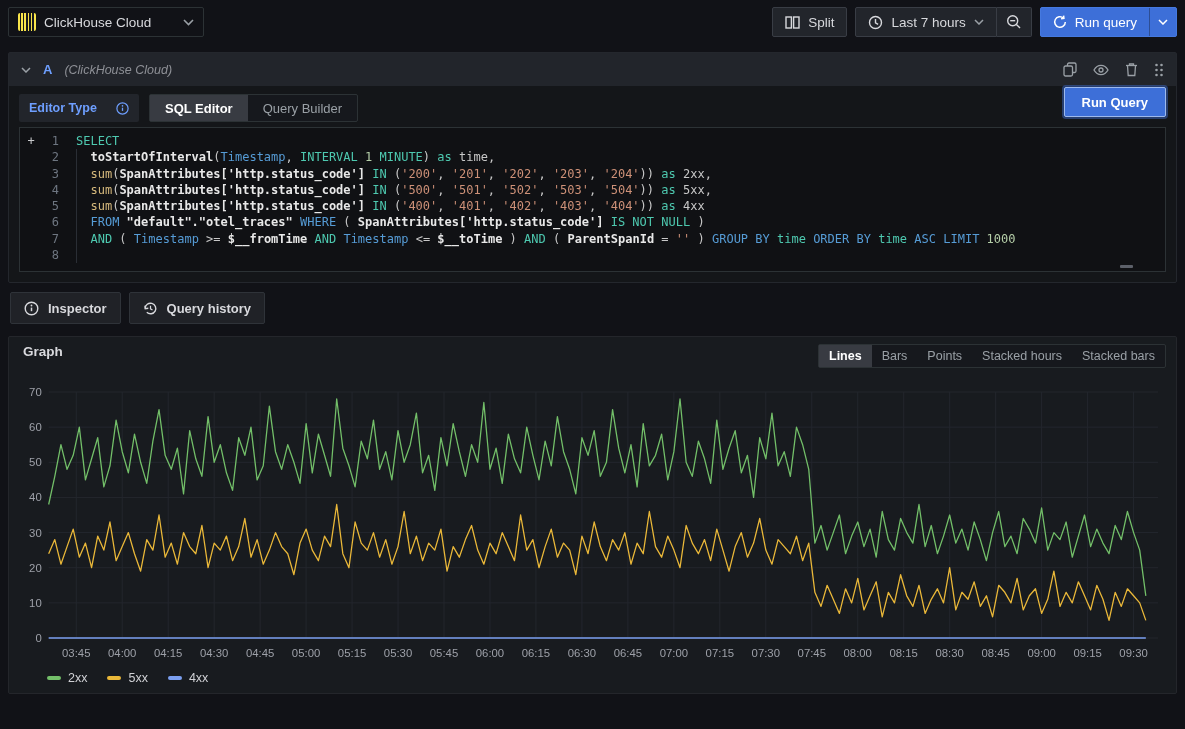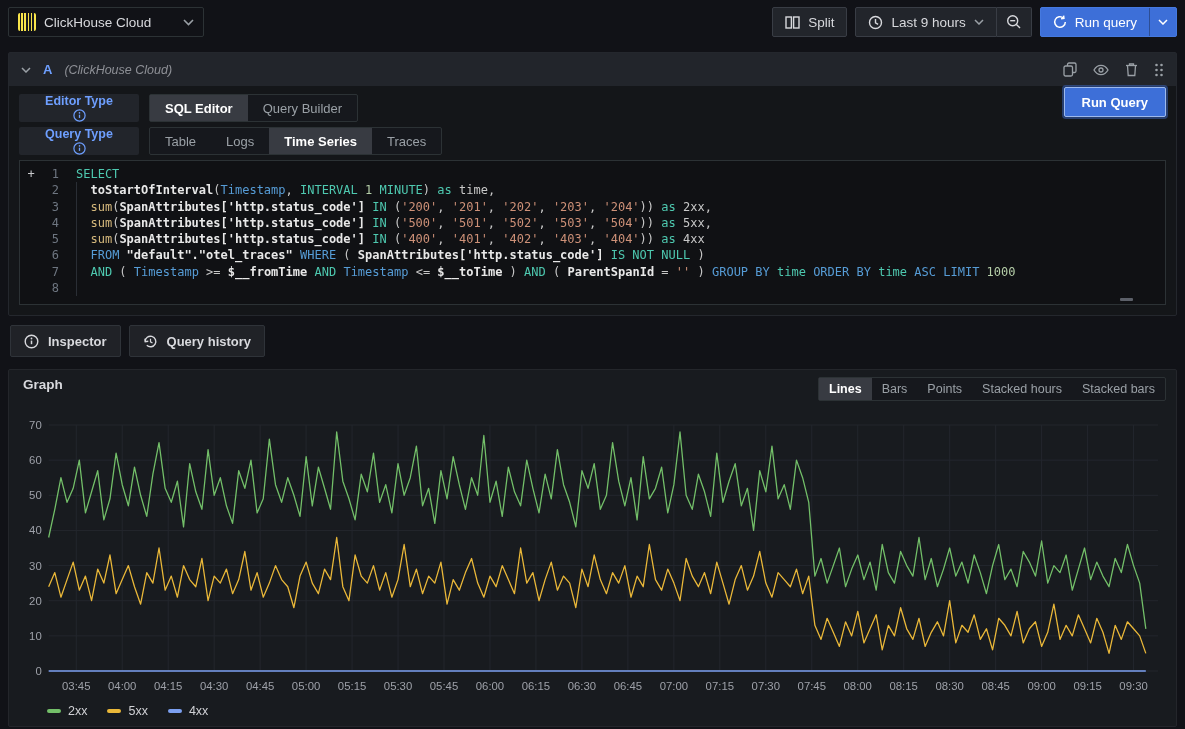--- a/index.html
+++ b/index.html
@@ -29,21 +29,21 @@
   
   .query-card{margin:8px 8px 0;border:1px solid #24272d;background:#141619;border-radius:2px;}
   .qheader{height:33px;background:#22252b;display:flex;align-items:center;gap:12px;padding:0 12px;}
   .ref-id{color:#6e9fff;font-weight:700;font-size:13px;}
   .ds-hint{color:#8e9096;font-style:italic;font-size:12.5px;}
   .qactions{margin-left:auto;display:flex;gap:16px;align-items:center;}
   .icon-btn{background:none;border:none;padding:0;color:#9aa0a6;display:flex;cursor:pointer;}
   .qbody{padding:8px 10px 10px;position:relative;}
   .row{display:flex;align-items:center;margin-bottom:5px;}
   .chip{width:120px;height:28px;display:flex;align-items:center;justify-content:space-between;background:#22252b;
-        border-radius:2px;padding:0 10px;color:#6e9fff;font-size:12.5px;font-weight:600;flex-direction:column;}
+        border-radius:2px;padding:0 10px;color:#6e9fff;font-size:12.5px;font-weight:600;}
   .toggle{display:flex;align-items:stretch;border:1px solid #2c3235;border-radius:2px;margin-left:10px;height:28px;background:#16181d;}
   .opt{padding:0 15px;display:flex;align-items:center;color:#9aa0a6;font-size:13px;cursor:pointer;white-space:nowrap;}
   .opt.sel{background:#383b42;color:#fff;font-weight:700;}
   .run-query-card{position:absolute;top:1px;right:10px;height:30px;padding:0 17px;background:#3d6fd8;color:#fff;
                   font-weight:600;font-size:13px;border:1px solid #9db9ed;border-radius:2px;cursor:pointer;
                   box-shadow:0 0 0 2px rgba(61,111,216,.45);}
   .sql-editor{margin-top:5px;border:1px solid #2c3235;background:#101114;padding:5px 0 8px;position:relative;
               font-family:"DejaVu Sans Mono",monospace;font-size:12px;line-height:16.3px;color:#c8c8c8;cursor:text;}
   .code-line{display:flex;white-space:pre;}
   .gutter{width:54px;flex:none;display:flex;}
@@ -96,21 +96,21 @@
         <span>Split</span>
       </button>
       <div class="timegroup">
         <button class="tb-btn">
           <span>
             <svg width="15" height="15" viewBox="0 0 15 15">
                 <circle cx="7.5" cy="7.5" r="6" fill="none" stroke="#d8d9dd" stroke-width="1.4"></circle>
                 <path d="M7.5 4v3.8l2.6 1.5" fill="none" stroke="#d8d9dd" stroke-width="1.4"></path>
               </svg>
           </span>
-          <span>Last 9 hours</span>
+          <span>Last 7 hours</span>
           <span>
             <svg width="10" height="6" viewBox="0 0 10 6">
                 <path d="M1 1l4 4 4-4" fill="none" stroke="#9aa0a6" stroke-width="1.5"></path>
               </svg>
           </span>
         </button>
         <button class="tb-btn">
           <span>
             <svg width="16" height="16" viewBox="0 0 16 16">
                 <circle cx="6.7" cy="6.7" r="5" fill="none" stroke="#d8d9dd" stroke-width="1.4"></circle>
@@ -201,38 +201,20 @@
                 <path d="M6.5 5.7v3.2" stroke="#6e9fff" stroke-width="1.3"></path>
                 <circle cx="6.5" cy="3.9" r="0.8" fill="#6e9fff"></circle>
               </svg>
           </span>
         </span>
         <div class="toggle" id="editor-type-toggle">
             <div class="opt sel">SQL Editor</div>
             <div class="opt">Query Builder</div>
           </div>
         <button class="run-query-card">Run Query</button>
-      </div>
-      <div class="row">
-        <span class="chip">
-          <span>Query Type</span>
-          <span>
-            <svg width="13" height="13" viewBox="0 0 13 13">
-                <circle cx="6.5" cy="6.5" r="5.6" fill="none" stroke="#6e9fff" stroke-width="1.2"></circle>
-                <path d="M6.5 5.7v3.2" stroke="#6e9fff" stroke-width="1.3"></path>
-                <circle cx="6.5" cy="3.9" r="0.8" fill="#6e9fff"></circle>
-              </svg>
-          </span>
-        </span>
-        <div class="toggle" id="query-type-toggle">
-            <div class="opt">Table</div>
-            <div class="opt">Logs</div>
-            <div class="opt sel">Time Series</div>
-            <div class="opt">Traces</div>
-          </div>
       </div>
       <div class="sql-editor" id="sql-editor">
         <div class="code-line"><span class="gutter"><span class="gplus">+</span><span class="ln">1</span></span><span class="code"><span style="color: rgb(78, 201, 176);">SELECT</span></span></div>
           <div class="code-line guided"><span class="gutter"><span class="gplus"></span><span class="ln">2</span></span><span class="code"><span style="color: rgb(200, 200, 200);">  </span><span style="color: rgb(232, 232, 232); font-weight: 700;">toStartOfInterval</span><span style="color: rgb(200, 200, 200);">(</span><span style="color: rgb(86, 156, 214);">Timestamp</span><span style="color: rgb(200, 200, 200);">, </span><span style="color: rgb(78, 201, 176);">INTERVAL</span><span style="color: rgb(200, 200, 200);"> </span><span style="color: rgb(181, 206, 168);">1</span><span style="color: rgb(200, 200, 200);"> </span><span style="color: rgb(78, 201, 176);">MINUTE</span><span style="color: rgb(200, 200, 200);">) </span><span style="color: rgb(78, 201, 176);">as</span><span style="color: rgb(200, 200, 200);"> time,</span></span></div>
           <div class="code-line guided"><span class="gutter"><span class="gplus"></span><span class="ln">3</span></span><span class="code"><span style="color: rgb(200, 200, 200);">  </span><span style="color: rgb(215, 186, 125);">sum</span><span style="color: rgb(200, 200, 200);">(</span><span style="color: rgb(232, 232, 232); font-weight: 700;">SpanAttributes['http.status_code']</span><span style="color: rgb(200, 200, 200);"> </span><span style="color: rgb(78, 201, 176);">IN</span><span style="color: rgb(200, 200, 200);"> (</span><span style="color: rgb(206, 145, 120);">'200'</span><span style="color: rgb(200, 200, 200);">, </span><span style="color: rgb(206, 145, 120);">'201'</span><span style="color: rgb(200, 200, 200);">, </span><span style="color: rgb(206, 145, 120);">'202'</span><span style="color: rgb(200, 200, 200);">, </span><span style="color: rgb(206, 145, 120);">'203'</span><span style="color: rgb(200, 200, 200);">, </span><span style="color: rgb(206, 145, 120);">'204'</span><span style="color: rgb(200, 200, 200);">)) </span><span style="color: rgb(78, 201, 176);">as</span><span style="color: rgb(200, 200, 200);"> 2xx,</span></span></div>
           <div class="code-line guided"><span class="gutter"><span class="gplus"></span><span class="ln">4</span></span><span class="code"><span style="color: rgb(200, 200, 200);">  </span><span style="color: rgb(215, 186, 125);">sum</span><span style="color: rgb(200, 200, 200);">(</span><span style="color: rgb(232, 232, 232); font-weight: 700;">SpanAttributes['http.status_code']</span><span style="color: rgb(200, 200, 200);"> </span><span style="color: rgb(78, 201, 176);">IN</span><span style="color: rgb(200, 200, 200);"> (</span><span style="color: rgb(206, 145, 120);">'500'</span><span style="color: rgb(200, 200, 200);">, </span><span style="color: rgb(206, 145, 120);">'501'</span><span style="color: rgb(200, 200, 200);">, </span><span style="color: rgb(206, 145, 120);">'502'</span><span style="color: rgb(200, 200, 200);">, </span><span style="color: rgb(206, 145, 120);">'503'</span><span style="color: rgb(200, 200, 200);">, </span><span style="color: rgb(206, 145, 120);">'504'</span><span style="color: rgb(200, 200, 200);">)) </span><span style="color: rgb(78, 201, 176);">as</span><span style="color: rgb(200, 200, 200);"> 5xx,</span></span></div>
           <div class="code-line guided"><span class="gutter"><span class="gplus"></span><span class="ln">5</span></span><span class="code"><span style="color: rgb(200, 200, 200);">  </span><span style="color: rgb(215, 186, 125);">sum</span><span style="color: rgb(200, 200, 200);">(</span><span style="color: rgb(232, 232, 232); font-weight: 700;">SpanAttributes['http.status_code']</span><span style="color: rgb(200, 200, 200);"> </span><span style="color: rgb(78, 201, 176);">IN</span><span style="color: rgb(200, 200, 200);"> (</span><span style="color: rgb(206, 145, 120);">'400'</span><span style="color: rgb(200, 200, 200);">, </span><span style="color: rgb(206, 145, 120);">'401'</span><span style="color: rgb(200, 200, 200);">, </span><span style="color: rgb(206, 145, 120);">'402'</span><span style="color: rgb(200, 200, 200);">, </span><span style="color: rgb(206, 145, 120);">'403'</span><span style="color: rgb(200, 200, 200);">, </span><span style="color: rgb(206, 145, 120);">'404'</span><span style="color: rgb(200, 200, 200);">)) </span><span style="color: rgb(78, 201, 176);">as</span><span style="color: rgb(200, 200, 200);"> 4xx</span></span></div>
           <div class="code-line guided"><span class="gutter"><span class="gplus"></span><span class="ln">6</span></span><span class="code"><span style="color: rgb(200, 200, 200);">  </span><span style="color: rgb(86, 156, 214);">FROM</span><span style="color: rgb(200, 200, 200);"> </span><span style="color: rgb(232, 232, 232); font-weight: 700;">"default"."otel_traces"</span><span style="color: rgb(200, 200, 200);"> </span><span style="color: rgb(86, 156, 214);">WHERE</span><span style="color: rgb(200, 200, 200);"> ( </span><span style="color: rgb(232, 232, 232); font-weight: 700;">SpanAttributes['http.status_code']</span><span style="color: rgb(200, 200, 200);"> </span><span style="color: rgb(78, 201, 176);">IS NOT NULL</span><span style="color: rgb(200, 200, 200);"> )</span></span></div>
           <div class="code-line guided"><span class="gutter"><span class="gplus"></span><span class="ln">7</span></span><span class="code"><span style="color: rgb(200, 200, 200);">  </span><span style="color: rgb(78, 201, 176);">AND</span><span style="color: rgb(200, 200, 200);"> ( </span><span style="color: rgb(86, 156, 214);">Timestamp</span><span style="color: rgb(200, 200, 200);"> &gt;= </span><span style="color: rgb(232, 232, 232); font-weight: 700;">$__fromTime</span><span style="color: rgb(200, 200, 200);"> </span><span style="color: rgb(78, 201, 176);">AND</span><span style="color: rgb(200, 200, 200);"> </span><span style="color: rgb(86, 156, 214);">Timestamp</span><span style="color: rgb(200, 200, 200);"> &lt;= </span><span style="color: rgb(232, 232, 232); font-weight: 700;">$__toTime</span><span style="color: rgb(200, 200, 200);"> ) </span><span style="color: rgb(78, 201, 176);">AND</span><span style="color: rgb(200, 200, 200);"> ( </span><span style="color: rgb(232, 232, 232); font-weight: 700;">ParentSpanId</span><span style="color: rgb(200, 200, 200);"> = </span><span style="color: rgb(206, 145, 120);">''</span><span style="color: rgb(200, 200, 200);"> ) </span><span style="color: rgb(86, 156, 214);">GROUP BY</span><span style="color: rgb(200, 200, 200);"> </span><span style="color: rgb(78, 201, 176);">time</span><span style="color: rgb(200, 200, 200);"> </span><span style="color: rgb(86, 156, 214);">ORDER BY</span><span style="color: rgb(200, 200, 200);"> </span><span style="color: rgb(78, 201, 176);">time</span><span style="color: rgb(200, 200, 200);"> </span><span style="color: rgb(86, 156, 214);">ASC</span><span style="color: rgb(200, 200, 200);"> </span><span style="color: rgb(86, 156, 214);">LIMIT</span><span style="color: rgb(200, 200, 200);"> </span><span style="color: rgb(181, 206, 168);">1000</span></span></div>
           <div class="code-line guided"><span class="gutter"><span class="gplus"></span><span class="ln">8</span></span><span class="code"></span></div>

